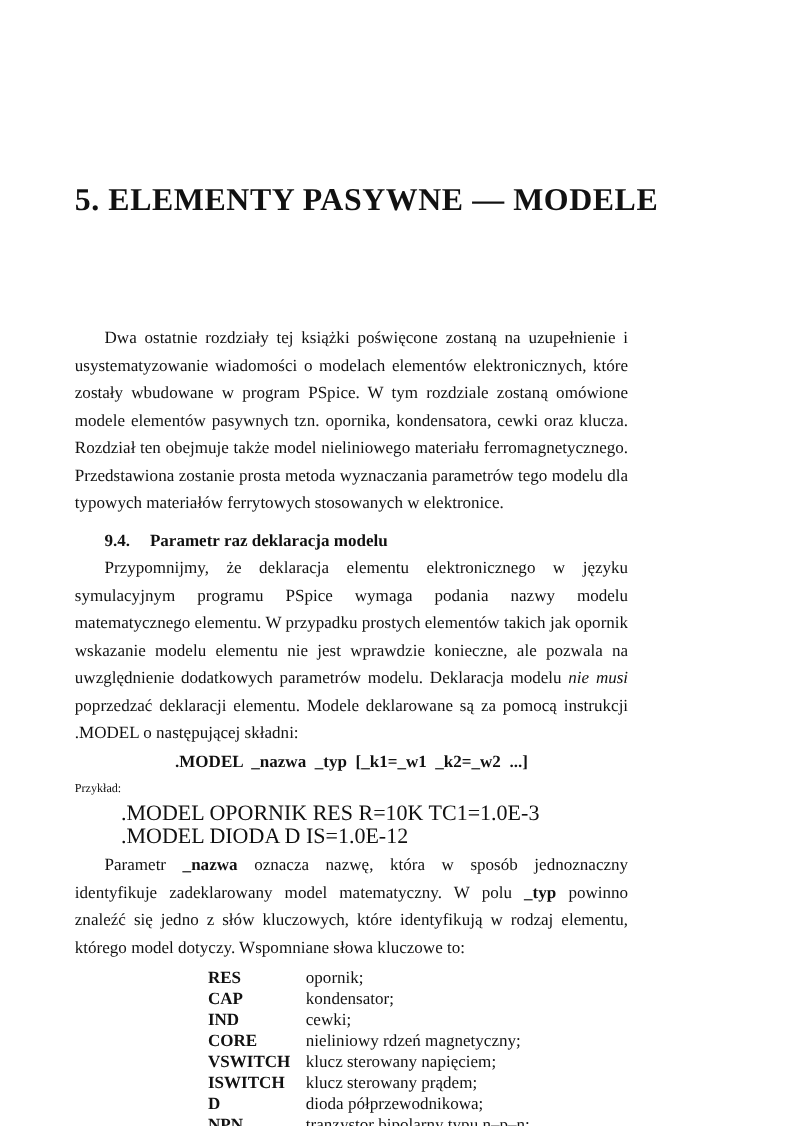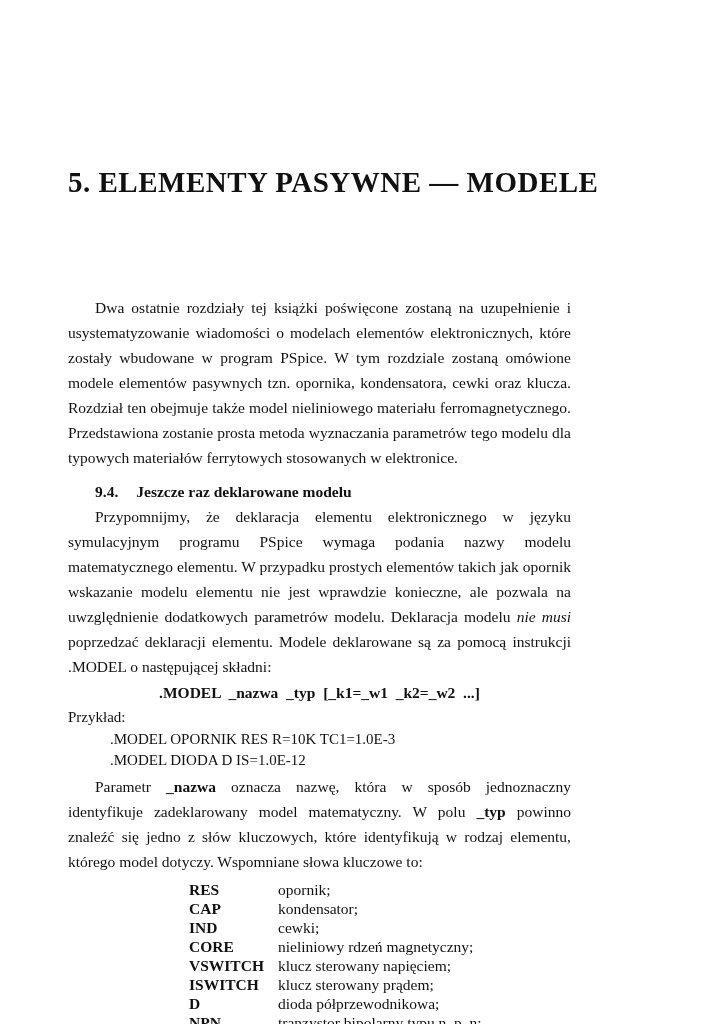--- a/index.html
+++ b/index.html
@@ -47,26 +47,26 @@
   .b { font-weight: bold; }
   .syntax-line {
     margin-top: 1px;
     text-align: center;
     font-size: 15.5px;
     line-height: 25px;
     font-weight: bold;
     white-space: pre;
   }
   .example-label {
-    font-size: 15px;
+    font-size: 11px;
     line-height: 23px;
     margin-top: 1px;
   }
   .code-line {
-    font-size: 15px;
+    font-size: 20px;
     line-height: 21px;
     margin-left: 42px;
     white-space: pre;
   }
   .param-para { margin-top: 3px; }
   .kw-list { margin-top: 6px; }
   .kw-row {
     display: flex;
     font-size: 15.5px;
     line-height: 19px;
@@ -82,21 +82,21 @@
 </style>
 </head>
 <body>
 
 <div class="page">
 
   <h1 class="title">5. ELEMENTY PASYWNE — MODELE</h1>
 
   <p class="para intro">Dwa ostatnie rozdziały tej książki poświęcone zostaną na uzupełnienie i usystematyzowanie wiadomości o modelach elementów elektronicznych, które zostały wbudowane w program PSpice. W tym rozdziale zostaną omówione modele elementów pasywnych tzn. opornika, kondensatora, cewki oraz klucza. Rozdział ten obejmuje także model nieliniowego materiału ferromagnetycznego. Przedstawiona zostanie prosta metoda wyznaczania parametrów tego modelu dla typowych materiałów ferrytowych stosowanych w elektronice.</p>
 
-  <div class="section-heading"><span>9.4.</span><span class="sec-title">Jeszcze raz deklarowane modelu</span></div>
+  <div class="section-heading"><span>9.4.</span><span class="sec-title">Parametr raz deklaracja modelu</span></div>
 
   <p class="para section-para"><span>Przypomnijmy, że deklaracja elementu elektronicznego w języku symulacyjnym programu PSpice wymaga podania nazwy modelu matematycznego elementu. W przypadku prostych elementów takich jak opornik wskazanie modelu elementu nie jest wprawdzie konieczne, ale pozwala na uwzględnienie dodatkowych parametrów modelu. Deklaracja modelu </span><span class="em-it">nie musi</span><span> poprzedzać deklaracji elementu. Modele deklarowane są za pomocą instrukcji .MODEL o następującej składni:</span></p>
 
   <div class="syntax-line">.MODEL  _nazwa  _typ  [_k1=_w1  _k2=_w2  ...]</div>
 
   <div class="example-label">Przykład:</div>
   <div class="code-line">.MODEL OPORNIK RES R=10K TC1=1.0E-3</div>
   <div class="code-line">.MODEL DIODA D IS=1.0E-12</div>
 
   <p class="para param-para"><span>Parametr </span><span class="b">_nazwa</span><span> oznacza nazwę, która w sposób jednoznaczny identyfikuje zadeklarowany model matematyczny. W polu </span><span class="b">_typ</span><span> powinno znaleźć się jedno z słów kluczowych, które identyfikują w rodzaj elementu, którego model dotyczy. Wspomniane słowa kluczowe to:</span></p>

